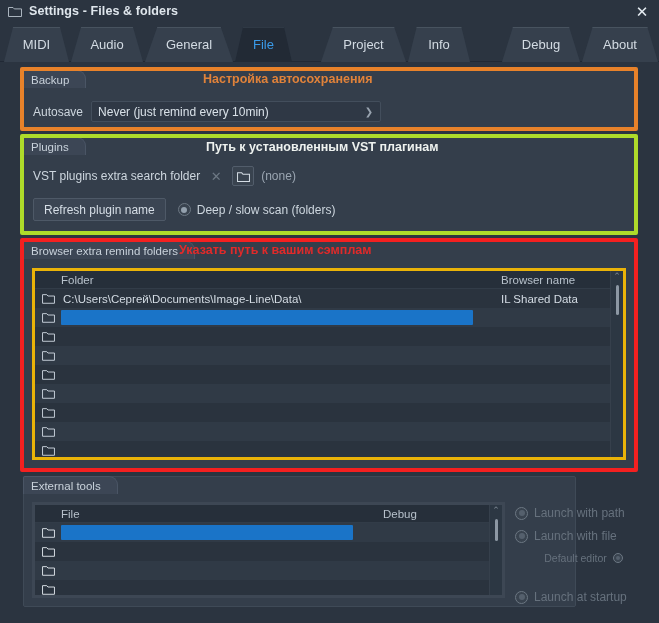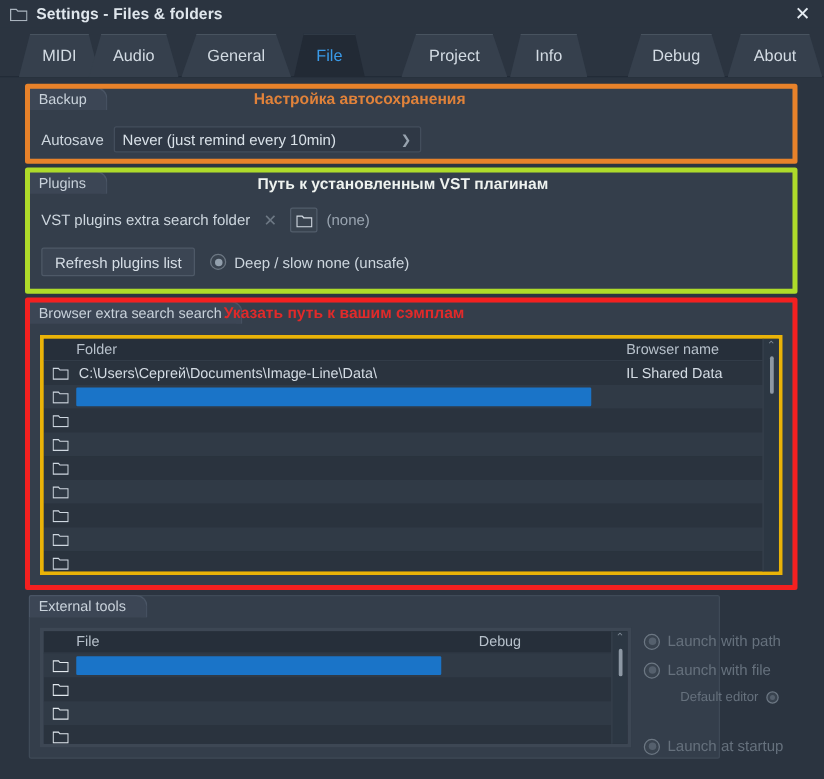--- a/index.html
+++ b/index.html
@@ -253,38 +253,38 @@
 
 <div class="titlebar">
   <svg class="tb-folder-icon" viewBox="0 0 14 12">
     <path d="M0.5 2.5 h4.5 l1.3 1.4 h7.2 v7.6 h-13 z" fill="none" stroke="#aab4be" stroke-width="1"></path>
   </svg>
   <span class="tb-title">Settings - Files &amp; folders</span>
   <span class="tb-close">✕</span>
 </div>
 
 <div class="tabbar">
-  <div class="tab" style="left:15px;   width:65px;">MIDI</div>
+  <div class="tab" style="left:4px;   width:65px;">MIDI</div>
   <div class="tab" style="left:71px;  width:72px;">Audio</div>
   <div class="tab" style="left:145px; width:88px;">General</div>
   <div class="tab active" style="left:235px; width:57px;">File</div>
   <div class="tab" style="left:321px; width:85px;">Project</div>
   <div class="tab" style="left:408px; width:62px;">Info</div>
   <div class="tab" style="left:582px; width:76px;">About</div>
   <div class="tab" style="left:502px; width:78px;">Debug</div>
 </div>
 
 <div class="content">
 
   <div class="group" style="left:23px; top:8px; width:612px; height:58px;">
     <div class="group-tab">Backup</div>
 
     <div style="position:absolute; left:9px; top:30px; display:flex; align-items:center; gap:8px;">
       <span class="lbl">Autosave</span>
-      <div class="combo" style="width:246px;">
+      <div class="combo" style="width:290px;">
         <span>Never (just remind every 10min)</span>
         <span class="arrow">❯</span>
       </div>
     </div>
   </div>
 
   <div class="group" style="left:23px; top:75px; width:612px; height:95px;">
     <div class="group-tab">Plugins</div>
 
     <div style="position:absolute; left:9px; top:28px; display:flex; align-items:center; gap:7px;">
@@ -292,32 +292,32 @@
       <span class="xbtn">✕</span>
       <span class="iconbtn">
         <svg width="13" height="11" viewBox="0 0 14 12">
           <path d="M0.5 2 h4.6 l1.3 1.5 h7.1 v7.9 h-13 z" fill="none" stroke="#d5dde5" stroke-width="1.1"></path>
         </svg>
       </span>
       <span class="dimtext">(none)</span>
     </div>
 
     <div style="position:absolute; left:9px; top:60px; display:flex; align-items:center; gap:12px;">
-      <span class="btn">Refresh plugins list</span>
+      <span class="btn">Refresh plugin name</span>
       <span style="display:flex; align-items:center; gap:6px;">
         <span class="radio">
             <i></i>
           </span>
-        <span class="lbl">Deep / slow none (unsafe)</span>
+        <span class="lbl">Deep / slow scan (folders)</span>
       </span>
     </div>
   </div>
 
   <div class="group" style="left:23px; top:179px; width:612px; height:228px;">
-    <div class="group-tab">Browser extra search search</div>
+    <div class="group-tab">Browser extra remind folders</div>
   </div>
 
   <div class="listwrap" style="left:32px; top:206px; width:594px; height:192px;">
     <div class="list-head">
       <span style="width:26px;"></span>
       <span style="width:440px;">Folder</span>
       <span style="flex:1;">Browser name</span>
     </div>
 
     <div class="row base">

